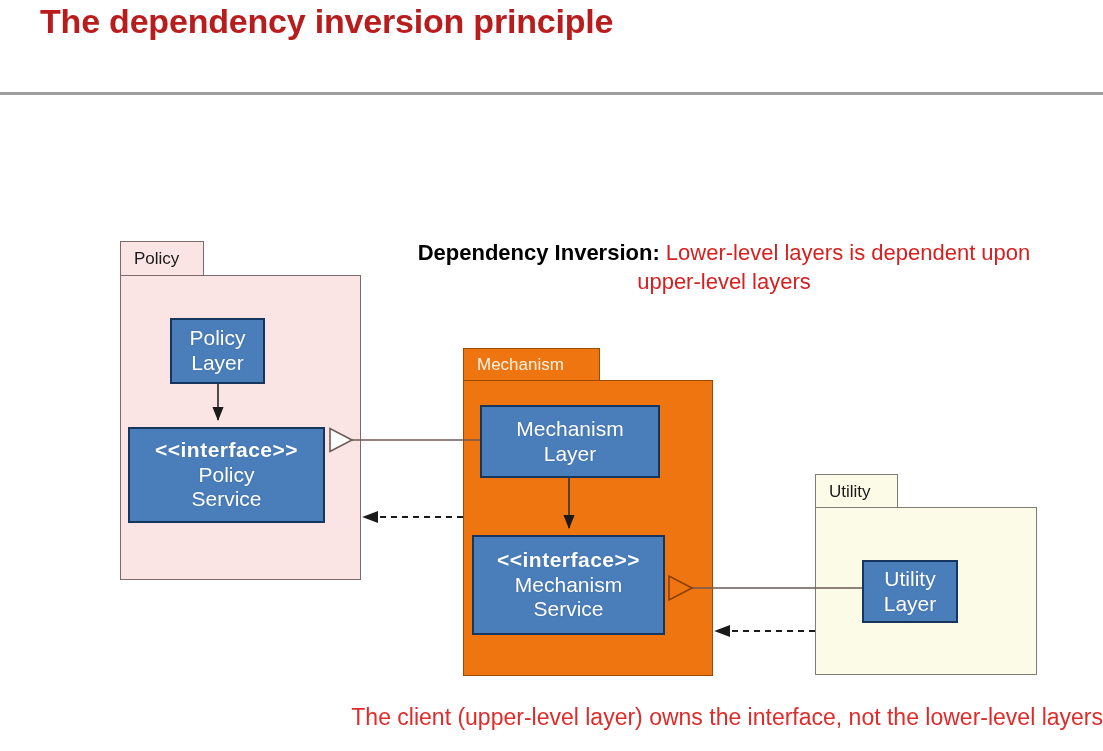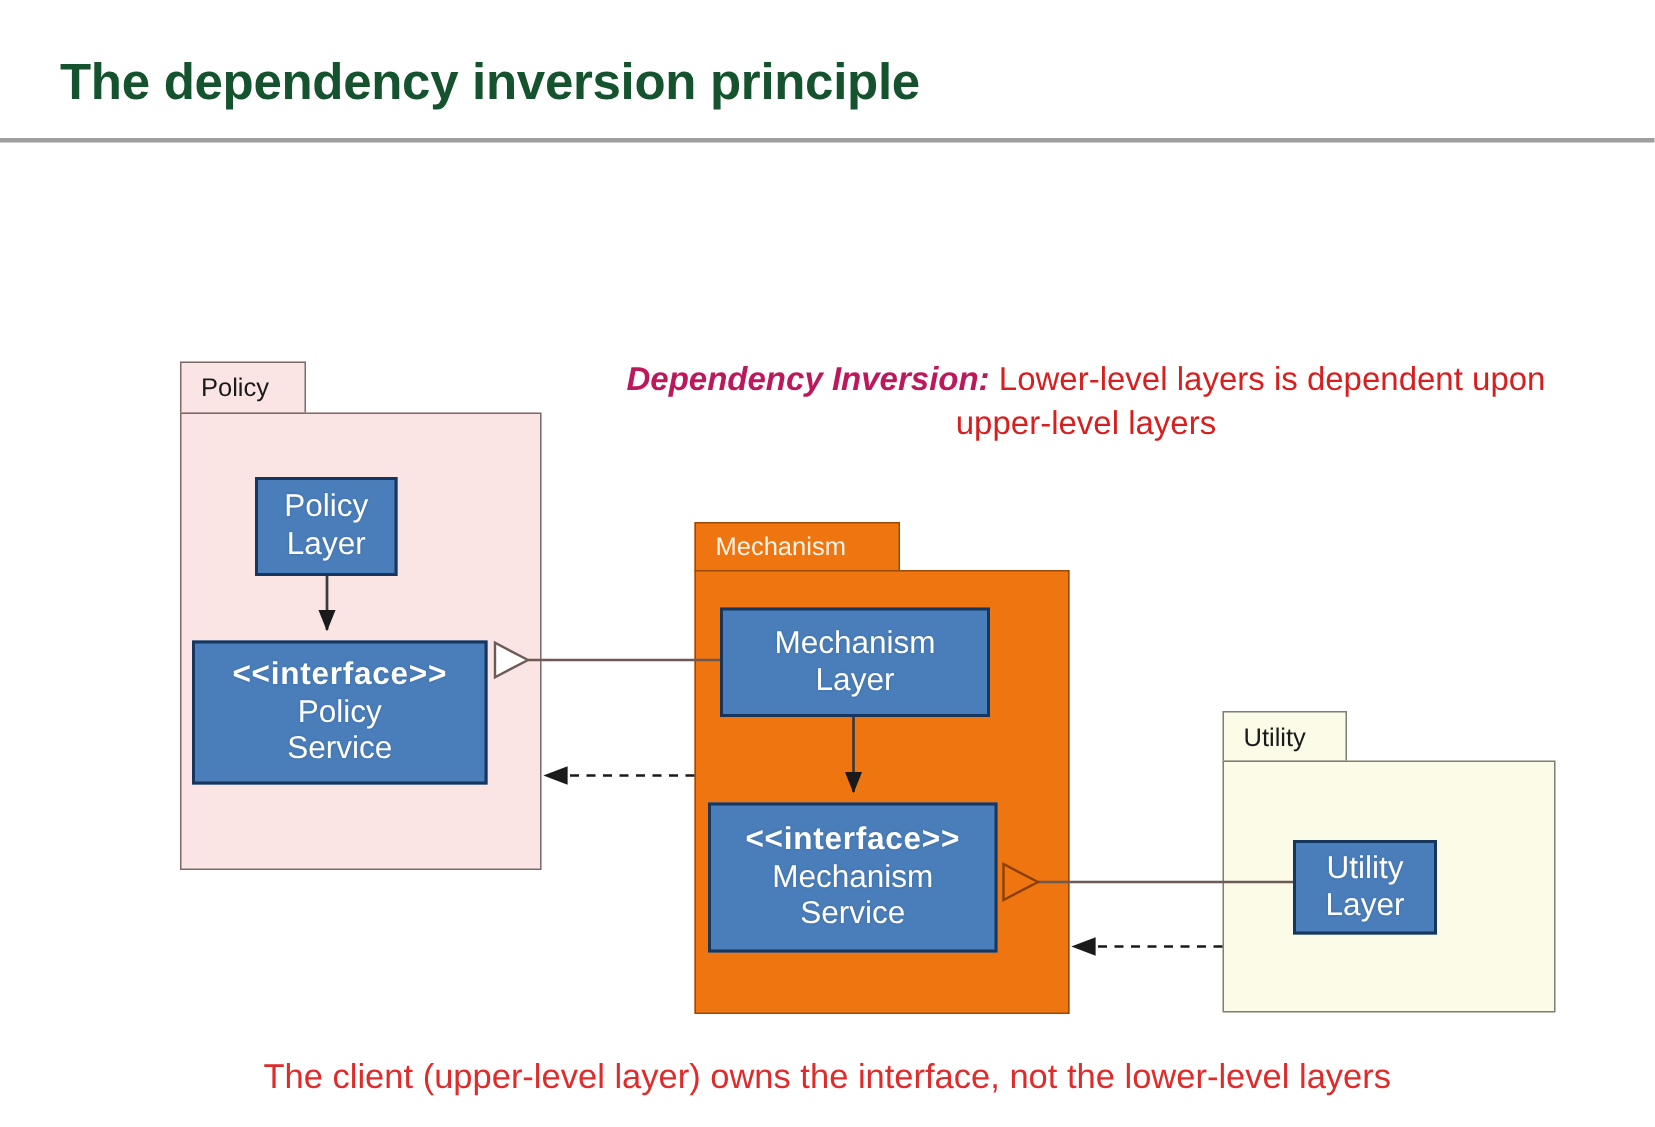--- a/index.html
+++ b/index.html
@@ -14,24 +14,24 @@
     position: relative;
     overflow: hidden;
     font-family: "Liberation Sans", sans-serif;
     color: #000000;
   }
 
   
   #slide-title {
     position: absolute;
     left: 40px;
-    top: 36px;
+    top: 2px;
     font-size: 34px;
     font-weight: bold;
-    color: #14532d;
+    color: #b91c1c;
     letter-spacing: -0.2px;
     white-space: nowrap;
   }
   #title-rule {
     position: absolute;
     left: 0px;
     top: 92px;
     width: 1103px;
     height: 3px;
     background: #9e9e9e;
@@ -135,28 +135,28 @@
   #callout {
     position: absolute;
     left: 404px;
     top: 238px;
     width: 640px;
     text-align: center;
     color: #d81f1f;
     font-size: 22px;
     line-height: 1.33;
   }
-  #callout .bold { font-weight: bold; color: #be185d; font-style: italic; }
+  #callout .bold { font-weight: bold; color: #000000; }
 
   #caption {
     position: absolute;
     left: 0;
     top: 704px;
     width: 1103px;
-    text-align: center;
+    text-align: right;
     color: #e02b2b;
     font-size: 23px;
     white-space: nowrap;
   }
 </style>
 </head>
 <body>
 
 <div id="slide-title">The dependency inversion principle</div>
 <div id="title-rule"></div>

